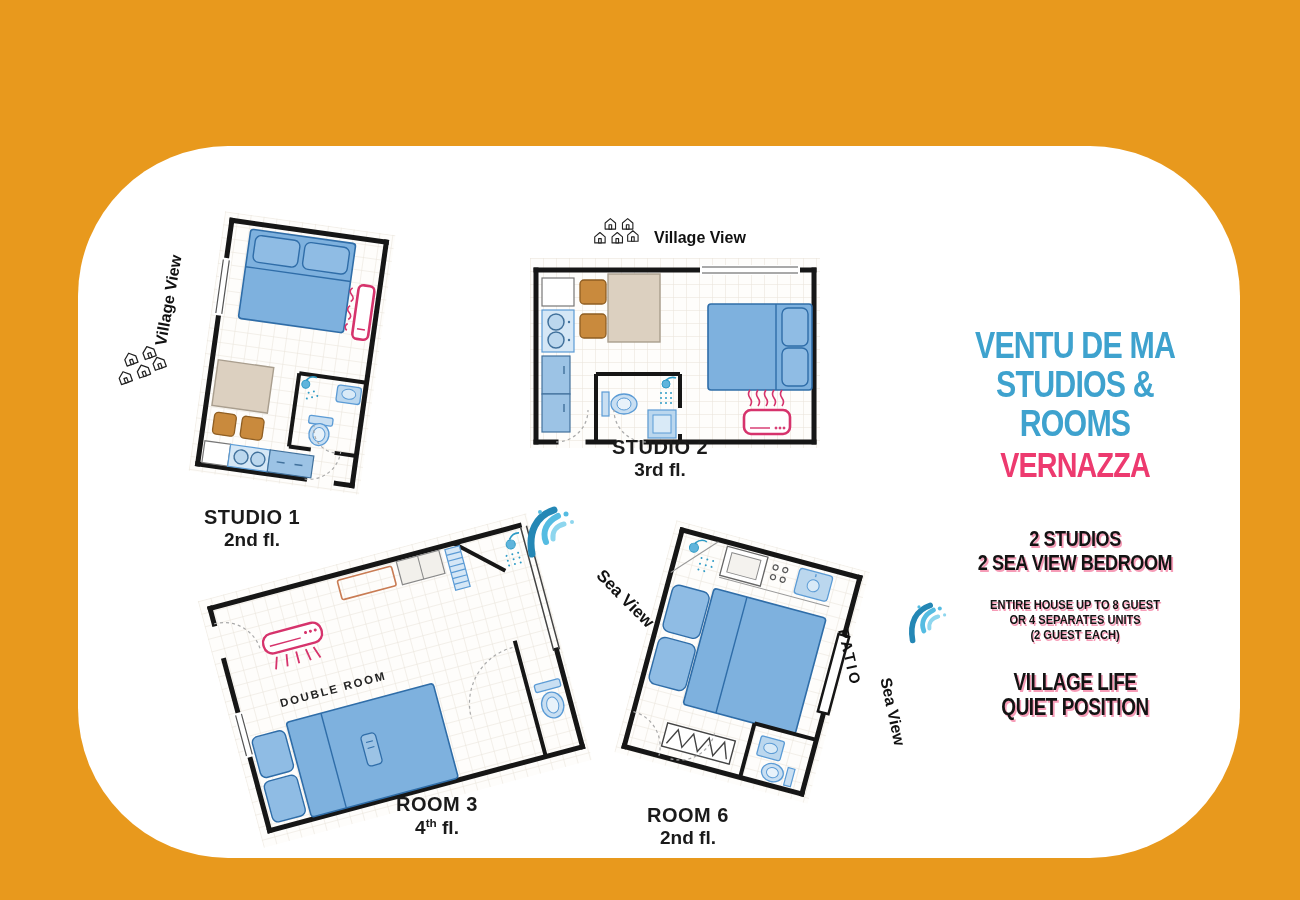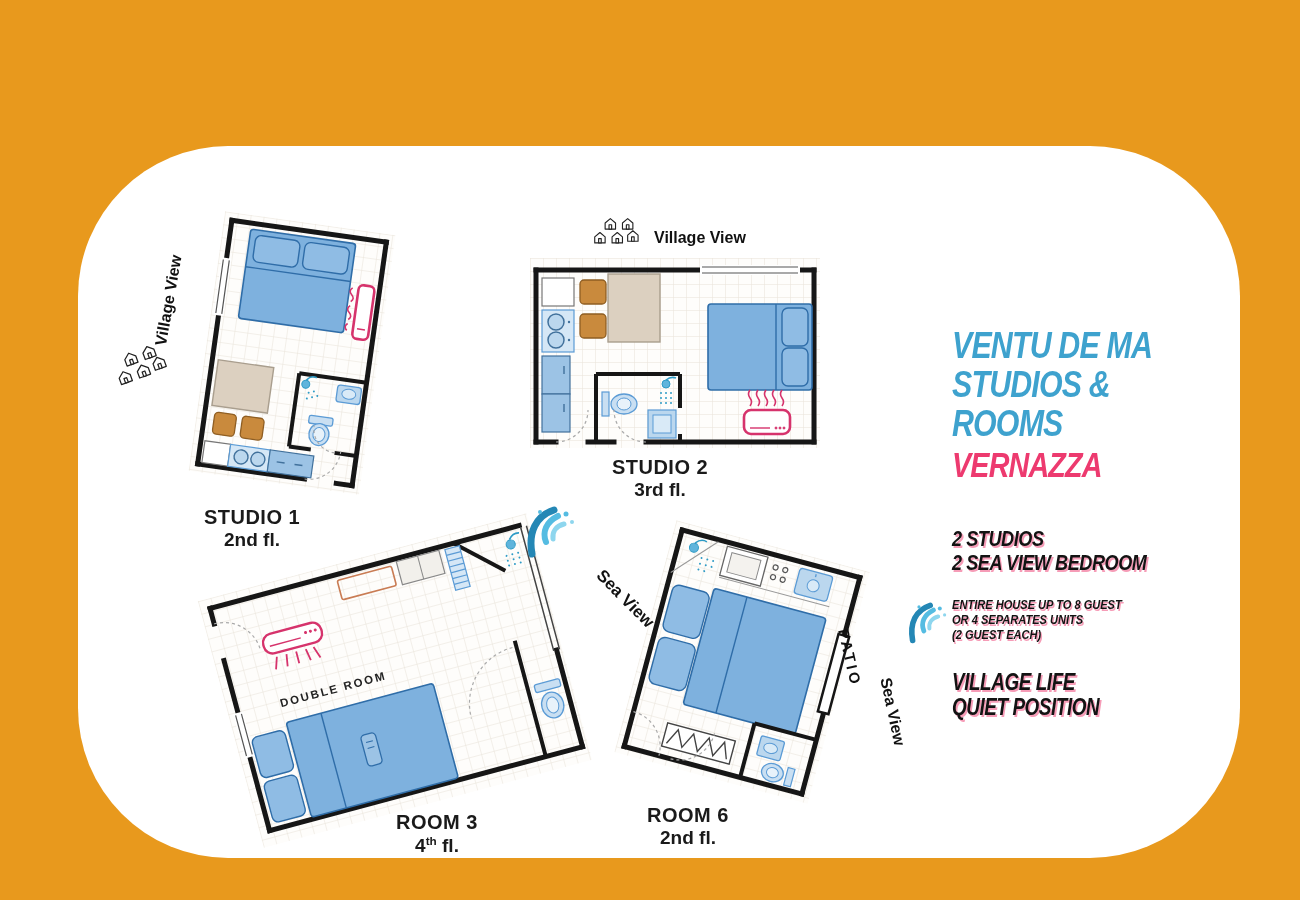--- a/index.html
+++ b/index.html
@@ -18,41 +18,41 @@
   #plan-studio1{left:206px;top:222px;width:172px;height:262px;transform:rotate(8deg);}
   #plan-studio2{left:530px;top:258px;width:290px;height:190px;}
   #plan-room3{left:225px;top:553px;width:340px;height:255px;transform:rotate(-15deg);}
   #plan-room4{left:642px;top:542px;width:200px;height:240px;transform:rotate(15deg);}
 
   .plan-label{position:absolute;text-align:center;color:#1A1A1A;font-weight:bold;}
   .plan-name{font-size:20px;letter-spacing:.5px;}
   .plan-floor{font-size:19px;}
   .plan-floor sup{font-size:.62em;}
   #label-studio1{left:172px;top:506px;width:160px;text-align:center;}
-  #label-studio2{left:580px;top:456px;width:160px;}
-  #label-room3{left:357px;top:811px;width:160px;}
+  #label-studio2{left:580px;top:436px;width:160px;}
+  #label-room3{left:357px;top:793px;width:160px;}
   #label-room4{left:608px;top:804px;width:160px;}
 
   .view-label{position:absolute;font-weight:bold;color:#111;font-size:16px;white-space:nowrap;}
   #view-studio1{left:152px;top:344px;transform:rotate(-80deg);transform-origin:0 0;}
   #houses-studio1{position:absolute;left:116px;top:346px;transform:rotate(-20deg);}
   #view-group-studio2{position:absolute;left:593px;top:216px;display:flex;align-items:center;gap:9px;}
   #view-room3{left:606px;top:566px;transform:rotate(45deg);transform-origin:0 0;font-size:17px;}
   #view-room4{left:894px;top:676px;transform:rotate(78deg);transform-origin:0 0;}
   .wave{position:absolute;}
   #wave-room3{left:519px;top:506px;}
   #wave-room4{left:903px;top:597px;}
 
   .patio-label{
     position:absolute;left:197px;top:58px;transform:rotate(62deg);transform-origin:0 0;
     font-weight:bold;font-size:15px;letter-spacing:3px;color:#111;white-space:nowrap;
   }
 
-  .info{position:absolute;left:925px;top:326px;width:300px;
-        font-style:italic;font-weight:bold;}
+  .info{position:absolute;left:925px;top:326px;width:300px;text-align:center;
+        font-weight:bold;}
   .condense{transform:scaleX(.82);transform-origin:50% 50%;}
   .title-blue{color:#3EA2CE;font-size:37px;line-height:1.06;letter-spacing:-1px;}
   .title-pink{color:#ED3A6F;font-size:35px;line-height:1.05;margin-top:3px;letter-spacing:-1px;}
   .cap{margin-top:44px;color:#131313;font-size:22px;line-height:1.08;
        text-shadow:2px 2px 0 rgba(237,58,111,.5);letter-spacing:-.5px;}
   .details{margin-top:22px;color:#131313;font-size:13.5px;line-height:1.12;
        text-shadow:1.5px 1.5px 0 rgba(237,58,111,.5);}
   .highlight{margin-top:28px;color:#131313;font-size:23px;line-height:1.08;
        text-shadow:2px 2px 0 rgba(237,58,111,.5);letter-spacing:-.5px;}
 </style>

